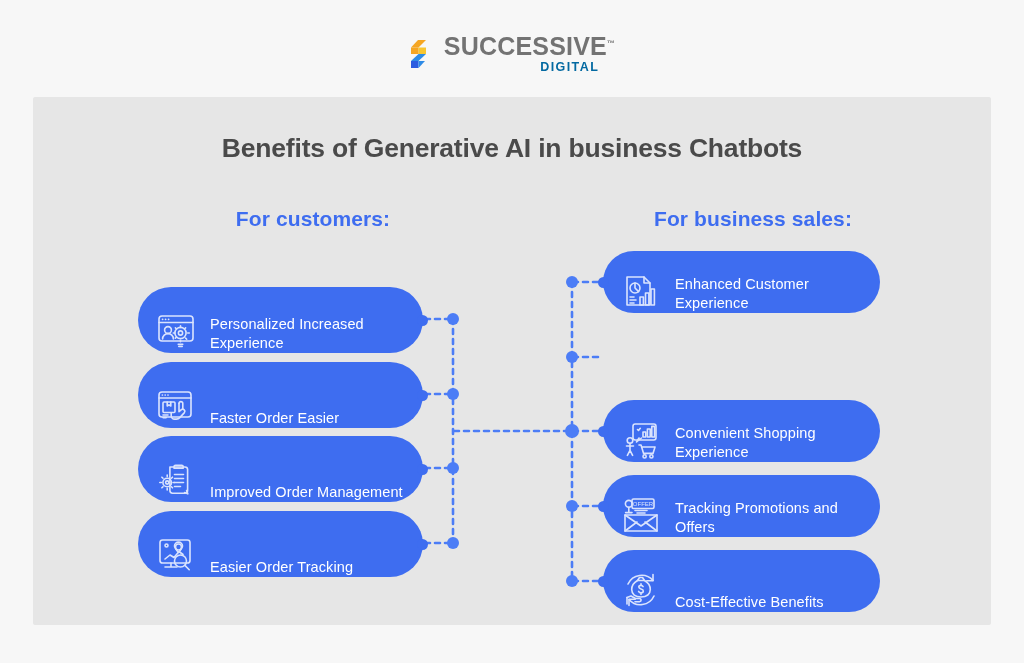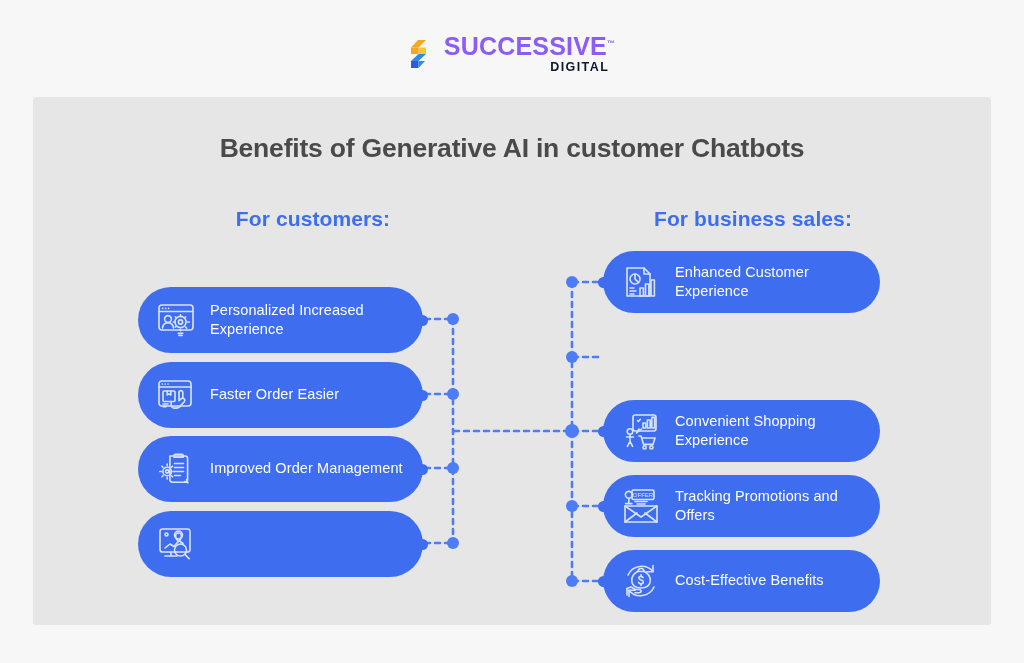--- a/index.html
+++ b/index.html
@@ -13,26 +13,26 @@
 
   
   .logo-wrap {
     position: absolute; left: 0; top: 34px; width: 1024px;
     display: flex; justify-content: center; align-items: center; gap: 9px;
   }
   .logo-mark { width: 26px; height: 30px; flex: 0 0 auto; }
   .logo-text { display: flex; flex-direction: column; align-items: flex-end; line-height: 1; }
   .logo-main {
     font-size: 25px; font-weight: bold; letter-spacing: .2px;
-    color: #8b5cf6; position: relative; font-family: "Liberation Sans", sans-serif;
+    color: #737373; position: relative; font-family: "Liberation Sans", sans-serif;
   }
   .logo-tm { font-size: 8px; vertical-align: super; font-weight: bold; }
   .logo-sub {
     font-size: 12.5px; font-weight: bold; letter-spacing: 1.4px;
-    color: #0f172a; margin-top: 2px; margin-right: 6px;
+    color: #0369a1; margin-top: 2px; margin-right: 16px;
   }
 
   
   .card {
     position: absolute; left: 33px; top: 97px;
     width: 958px; height: 528px;
     background: #E6E6E6; border-radius: 2px;
   }
 
   .card-title {
@@ -46,21 +46,21 @@
     font-size: 21px; font-weight: bold; color: #3E6DF0; letter-spacing: .1px;
   }
   .col-head.left  { left: 110px; width: 340px; text-align: center; }
   .col-head.right { left: 530px; width: 380px; text-align: center; }
 
   
   .connectors { position: absolute; left: 0; top: 0; width: 958px; height: 528px; pointer-events: none; }
 
   
   .pill {
-    position: absolute; display: flex; align-items: center;
+    position: absolute; display: flex; align-items: flex-end;
     background: #3E6DF0; border-radius: 999px; color: #FFFFFF;
   }
   .pill-left  { left: 105px;  width: 285px; height: 66px; padding-left: 16px; }
   .pill-right { left: 570px;  width: 277px; height: 62px; padding-left: 16px; }
 
   .pill-icon { width: 44px; height: 44px; flex: 0 0 44px; opacity: .92; }
   .pill-icon svg { display: block; width: 44px; height: 44px; }
   .pill-label {
     margin-left: 12px; font-size: 14.5px; line-height: 1.32;
     font-weight: 400; color: #FFFFFF; letter-spacing: .1px;
@@ -90,21 +90,21 @@
     <span class="logo-text">
       <span class="logo-main">
         <span>SUCCESSIVE</span><span class="logo-tm">™</span>
       </span>
       <span class="logo-sub">DIGITAL</span>
     </span>
   </div>
 
   <div class="card">
 
-    <div class="card-title">Benefits of Generative AI in customer Chatbots</div>
+    <div class="card-title">Benefits of Generative AI in business Chatbots</div>
 
     <div class="col-head left">For customers:</div>
     <div class="col-head right">For business sales:</div>
 
     <svg class="connectors" viewBox="0 0 958 528" xmlns="http://www.w3.org/2000/svg">
       <g stroke="#4C7DF6" stroke-width="2.6" stroke-dasharray="5 5" fill="none" stroke-linecap="round">
 
         <line x1="420" y1="222" x2="420" y2="446"></line>
 
         <line x1="392" y1="222" x2="418" y2="222"></line>
@@ -198,20 +198,21 @@
           <rect x="6" y="7" width="30" height="23" rx="2.6"></rect>
           <path d="M17 30v4M11 34h12"></path>
           <path d="M11 26l5-4 4 2.5 5-6 4 3"></path>
           <circle cx="24.5" cy="14" r="3"></circle>
           <path d="M24.5 19.5c2.6-3 4-4.6 4-6.4a4 4 0 1 0-8 0c0 1.8 1.4 3.4 4 6.4z"></path>
           <circle cx="12.5" cy="12.5" r="1.5"></circle>
           <circle cx="26.5" cy="28" r="6"></circle>
           <path d="M30.9 32.4l4.3 4.3"></path>
         </svg>
       </span>
+      <span class="pill-label">Easier Order Tracking</span>
       <span class="nub"></span>
     </div>
 
     <div class="pill pill-right" style="top:154px">
       <span class="pill-icon">
         <svg viewBox="0 0 44 44" fill="none" stroke="#E8EEFF" stroke-width="1.6" stroke-linecap="round" stroke-linejoin="round">
           <path d="M8 8h17l6 6v22H8z"></path>
           <path d="M25 8v6h6"></path>
           <circle cx="16" cy="19" r="5"></circle>
           <path d="M16 19V14M16 19l3.6 3.6"></path>

